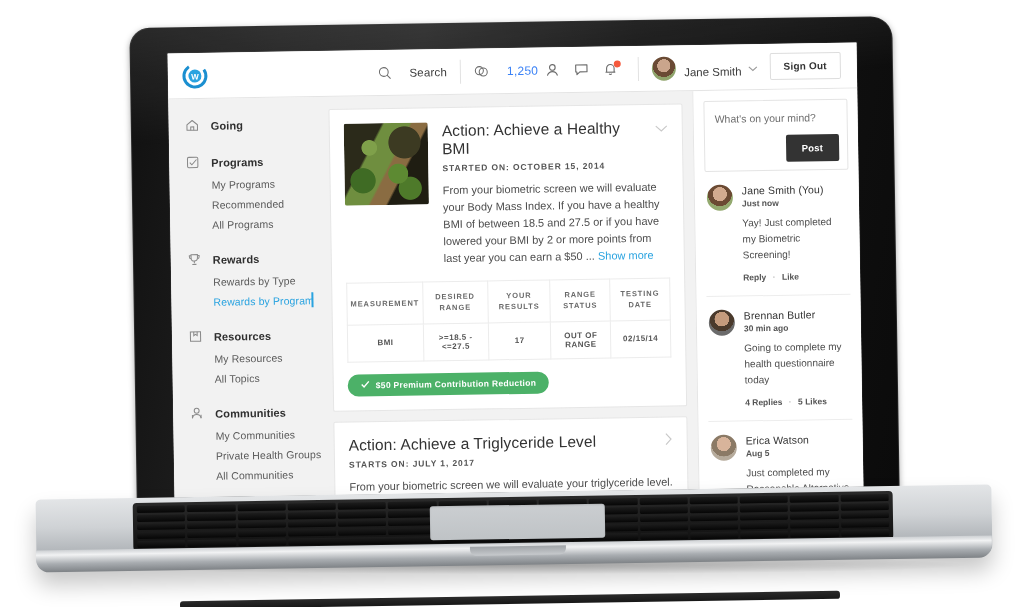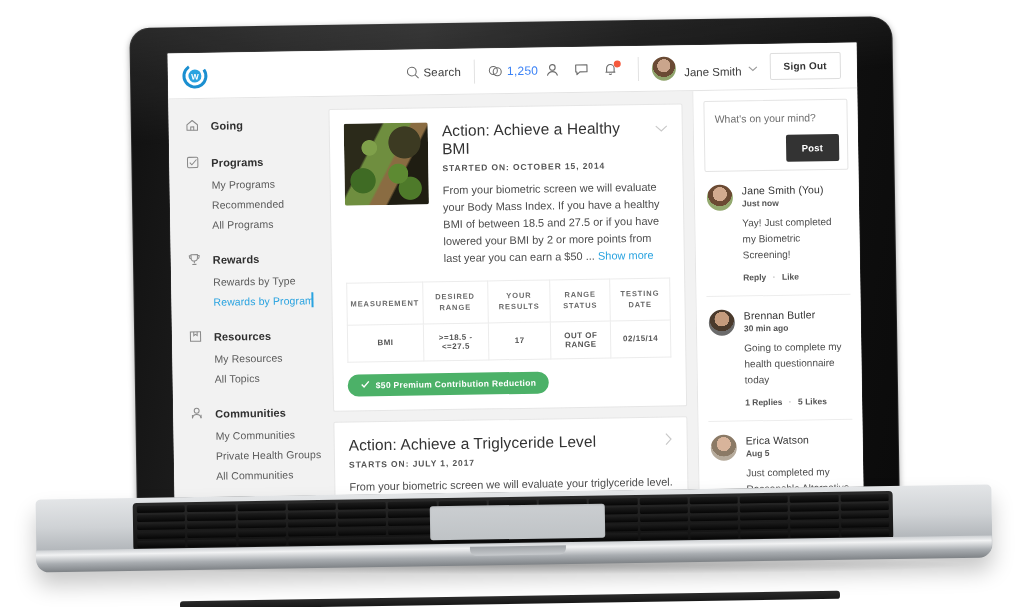--- a/index.html
+++ b/index.html
@@ -81,21 +81,21 @@
 
   
   .app { position: absolute; inset: 0; background:#f2f2f2; display:flex; flex-direction:column; }
 
   .topbar {
     height: 46px; background:#fff; display:flex; align-items:center;
     border-bottom: 1px solid #e4e4e4; flex: 0 0 46px; padding: 0 16px 0 14px;
   }
   .logo { width: 26px; height: 26px; }
   .topbar-right { margin-left:auto; display:flex; align-items:center; gap:0; }
-  .tb-item { display:flex; align-items:center; gap:4px; color:#4a4a4a; font-size:11.5px; }
+  .tb-item { display:flex; align-items:center; gap:18px; color:#4a4a4a; font-size:11.5px; }
   .tb-sep { width:1px; height:24px; background:#e2e2e2; margin: 0 13px; }
   .tb-icon { display:flex; align-items:center; }
   .search-label { font-size: 11.5px; color:#3c3c3c; letter-spacing:.2px; }
   .points { font-size: 12px; color:#3b82f6; letter-spacing:.2px; }
   .ico-btn { padding: 0 7px; display:flex; align-items:center; position:relative; }
   .bell-dot {
     position:absolute; right:4px; top:-1px; width:7px; height:7px;
     border-radius:50%; background:#f5593d;
   }
   .avatar {
@@ -443,21 +443,21 @@
             </div>
           </div>
 
           <div class="post">
             <span class="p-av av-brennan"></span>
             <div style="flex:1; min-width:0;">
               <div class="p-name">Brennan Butler</div>
               <div class="p-time">30 min ago</div>
               <div class="p-text">Going to complete my health questionnaire today</div>
               <div class="p-acts">
-                <span>1 Replies</span>
+                <span>4 Replies</span>
                 <span class="dot">·</span>
                 <span>5 Likes</span>
               </div>
             </div>
           </div>
 
           <div class="post" style="border-bottom:none;">
             <span class="p-av av-erica"></span>
             <div style="flex:1; min-width:0;">
               <div class="p-name">Erica Watson</div>

